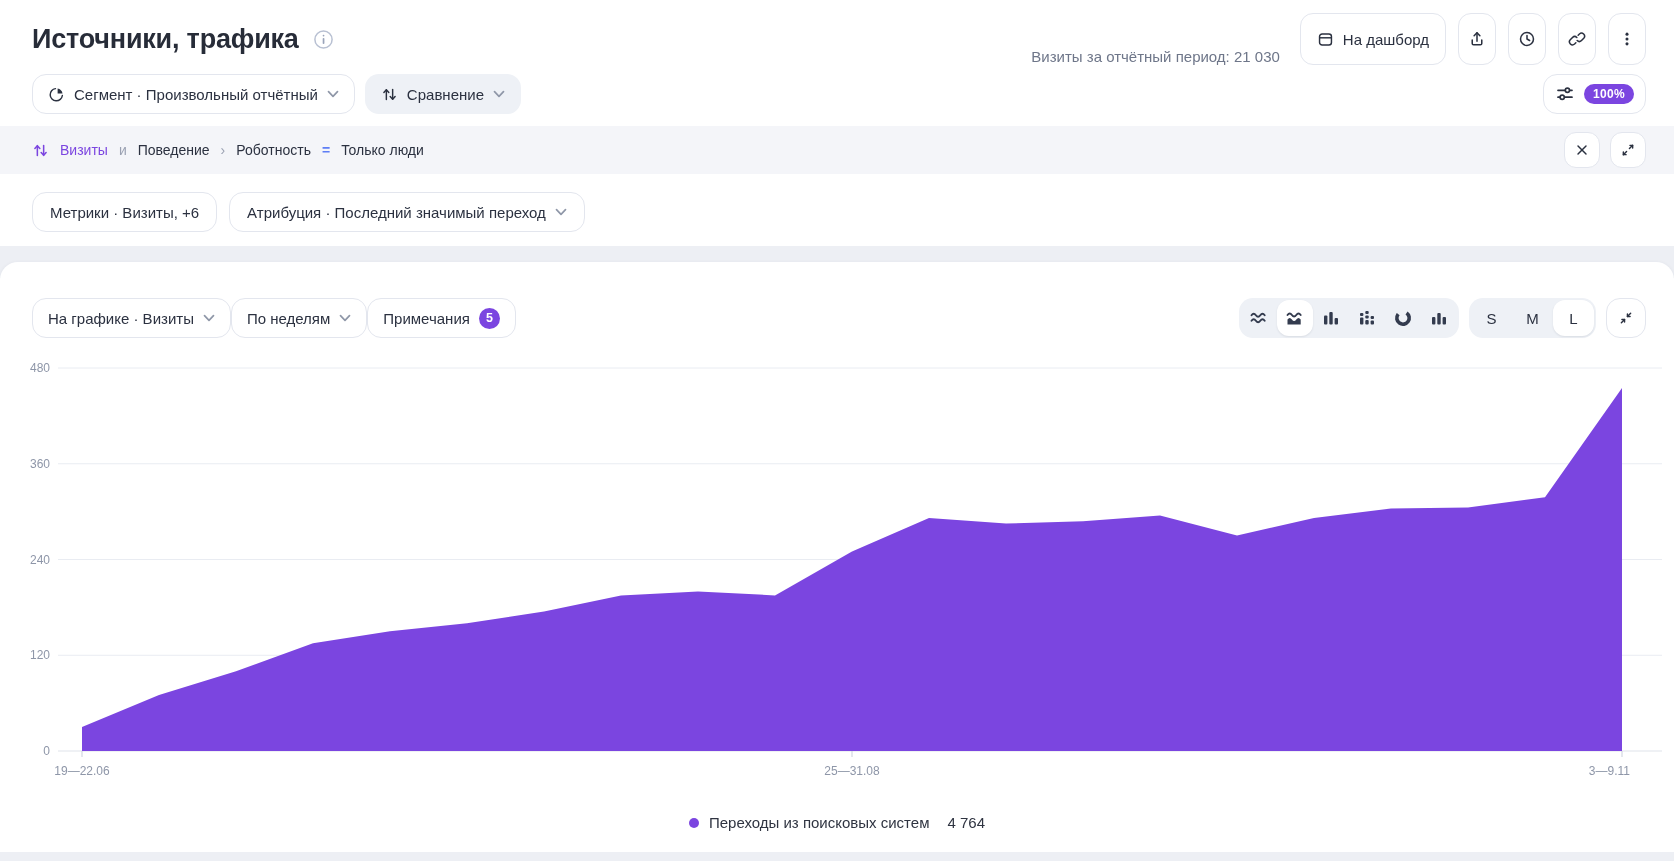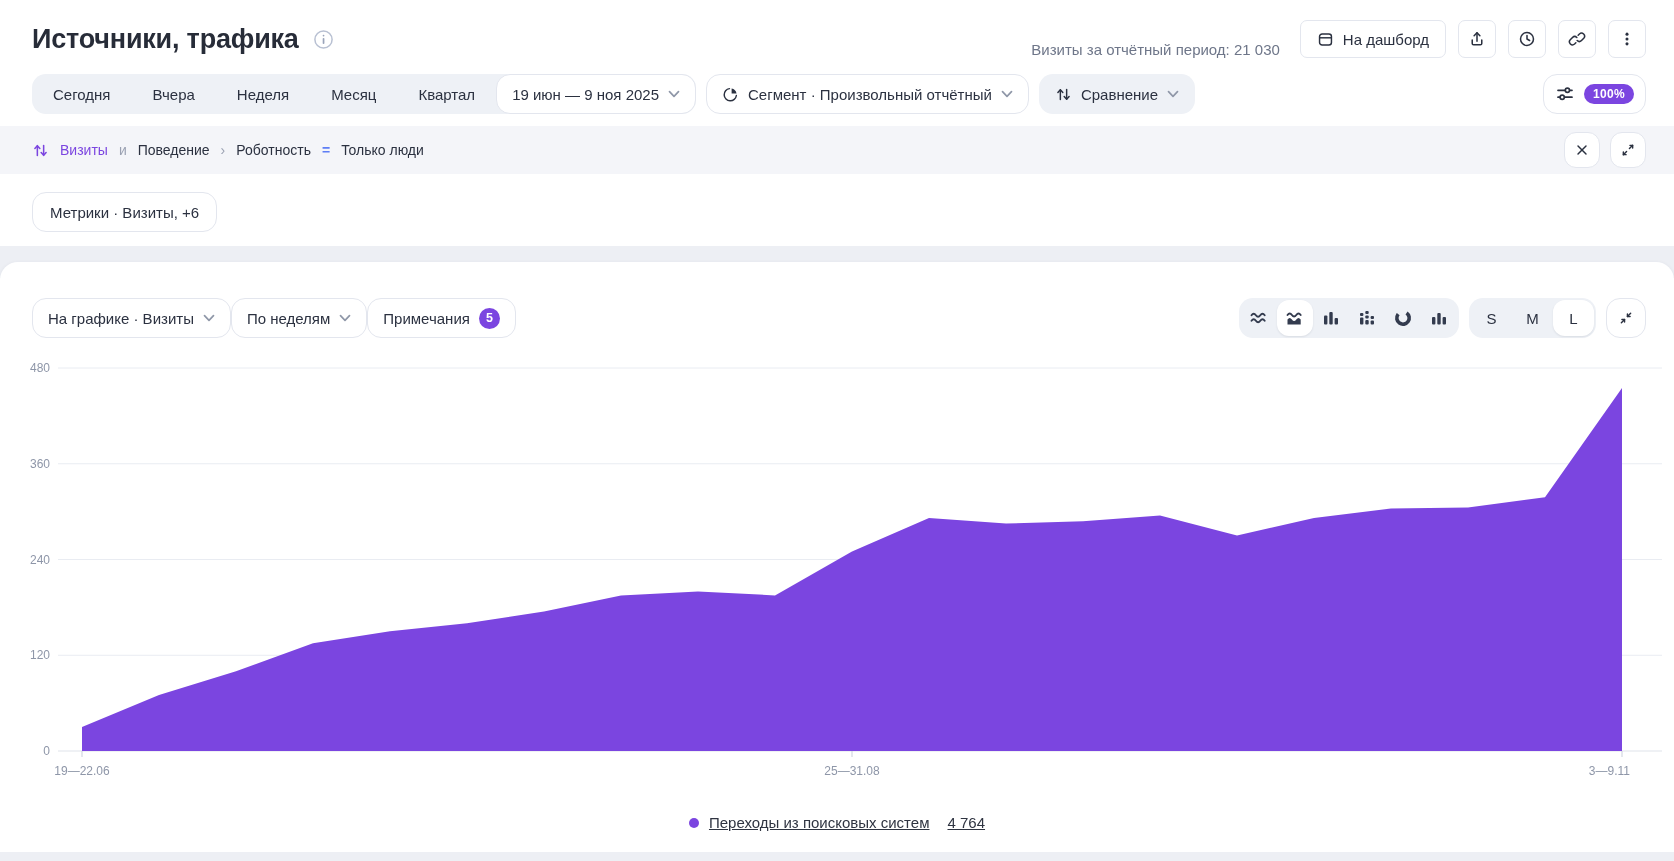--- a/index.html
+++ b/index.html
@@ -15,21 +15,21 @@
   body{font-family:"Liberation Sans","DejaVu Sans",sans-serif;color:var(--dark);}
   .page{position:relative;width:1674px;height:861px;overflow:hidden;background:#fff;}
 
   
   .hdr{position:absolute;top:18px;left:32px;right:28px;height:42px;display:flex;align-items:center;justify-content:space-between;}
   .hdr-left{display:flex;align-items:center;gap:14px;}
   .hdr h1{font-size:27px;font-weight:700;letter-spacing:-0.2px;color:#272c38;}
   .info-ic{width:21px;height:21px;display:inline-flex;align-items:center;justify-content:center;cursor:pointer;}
   .hdr-right{display:flex;align-items:flex-end;gap:12px;}
   .period-visits{font-size:15px;color:#6e7689;margin-right:8px;white-space:nowrap;}
-  .btn{display:inline-flex;align-items:center;justify-content:center;gap:9px;height:38px;background:#fff;border:1px solid var(--border);border-radius:7px;font-size:15px;color:var(--dark);cursor:pointer;font-family:inherit;white-space:nowrap;}
+  .btn{display:inline-flex;align-items:center;justify-content:center;gap:9px;height:52px;background:#fff;border:1px solid var(--border);border-radius:13px;font-size:15px;color:var(--dark);cursor:pointer;font-family:inherit;white-space:nowrap;}
   .btn-text{padding:0 16px;}
   .sq{width:38px;padding:0;}
 
   
   .toolbar{position:absolute;top:74px;left:32px;right:28px;height:40px;display:flex;align-items:center;gap:10px;}
   .seg-group{display:flex;align-items:center;height:40px;background:var(--chipbg);border-radius:14px;}
   .seg-tab{height:40px;padding:0 21px;border:none;background:transparent;font-size:15px;color:var(--dark);cursor:pointer;font-family:inherit;border-radius:14px;}
   .pill{display:inline-flex;align-items:center;gap:9px;height:40px;padding:0 15px;border-radius:14px;font-size:15px;color:var(--dark);background:#fff;border:1px solid var(--border);cursor:pointer;font-family:inherit;white-space:nowrap;}
   .pill.gray{background:var(--chipbg);border-color:transparent;}
   .toolbar .spacer{flex:1;}
@@ -62,21 +62,21 @@
   .sz{width:41px;height:36px;border:none;background:transparent;border-radius:12px;font-size:15px;color:var(--dark);cursor:pointer;font-family:inherit;}
   .sz.active{background:#fff;box-shadow:0 1px 2px rgba(35,47,73,.10);}
 
   
   #chart-svg{position:absolute;top:81px;left:0;}
   .grid{stroke:#e9ecf2;stroke-width:1;}
   .grid.zero{stroke:#dfe3ea;}
   .ytick,.xtick{font-family:"Liberation Sans","DejaVu Sans",sans-serif;font-size:12px;fill:#8e96a8;}
   .xtickline{stroke:#c9cfdb;stroke-width:1;}
 
-  .legend{position:absolute;top:552px;left:0;right:0;display:flex;align-items:center;justify-content:center;gap:10px;font-size:15px;color:#2f3441;text-decoration:underline;}
+  .legend{position:absolute;top:552px;left:0;right:0;display:flex;align-items:center;justify-content:center;gap:10px;font-size:15px;color:#2f3441;}
   .legend .dot{width:10px;height:10px;border-radius:50%;background:var(--accent);}
   .legend-val{margin-left:8px;}
 
   .ic{display:inline-flex;align-items:center;justify-content:center;}
   svg{display:block;}
 </style>
 </head>
 <body>
 
 <div class="page">
@@ -134,35 +134,20 @@
               <circle cx="10" cy="4.6" r="1.7"></circle>
               <circle cx="10" cy="10" r="1.7"></circle>
               <circle cx="10" cy="15.4" r="1.7"></circle>
             </svg>
         </span>
       </button>
     </div>
   </header>
 
   <div class="toolbar">
-    <div class="seg-group">
-      <button class="seg-tab">Сегодня</button>
-      <button class="seg-tab">Вчера</button>
-      <button class="seg-tab">Неделя</button>
-      <button class="seg-tab">Месяц</button>
-      <button class="seg-tab">Квартал</button>
-      <button class="pill">
-        <span>19 июн — 9 ноя 2025</span>
-        <span class="ic">
-          <svg width="12" height="8" viewBox="0 0 12 8" fill="none" stroke="#8f97a8" stroke-width="1.7" stroke-linecap="round" stroke-linejoin="round">
-              <path d="M1.5 1.7 L6 6.3 L10.5 1.7"></path>
-            </svg>
-        </span>
-      </button>
-    </div>
 
     <button class="pill">
       <span class="ic">
         <svg width="17" height="17" viewBox="0 0 20 20" fill="none" stroke="#2b3140" stroke-width="1.7" stroke-linecap="round">
             <path d="M16.9 11.2 A7.2 7.2 0 1 1 8.8 3.1"></path>
             <path d="M11.3 2.9 a7.3 7.3 0 0 1 5.8 5.8 l-5.8 0 z" fill="#2b3140" stroke="none"></path>
           </svg>
       </span>
       <span>Сегмент · Произвольный отчётный</span>
       <span class="ic">
@@ -238,20 +223,28 @@
               <path d="M12.4 4.2 h3.4 v3.4"></path>
             </svg>
         </span>
       </button>
     </div>
   </div>
 
   <div class="chips-row">
     <button class="pill">
       <span>Метрики · Визиты, +6</span>
+    </button>
+    <button class="pill">
+      <span>Атрибуция · Последний значимый переход</span>
+      <span class="ic">
+        <svg width="12" height="8" viewBox="0 0 12 8" fill="none" stroke="#8f97a8" stroke-width="1.7" stroke-linecap="round" stroke-linejoin="round">
+            <path d="M1.5 1.7 L6 6.3 L10.5 1.7"></path>
+          </svg>
+      </span>
     </button>
   </div>
 
   <div class="card-gap"></div>
 
   <section class="card">
 
     <div class="chart-toolbar">
       <button class="pill">
         <span>На графике · Визиты</span>

